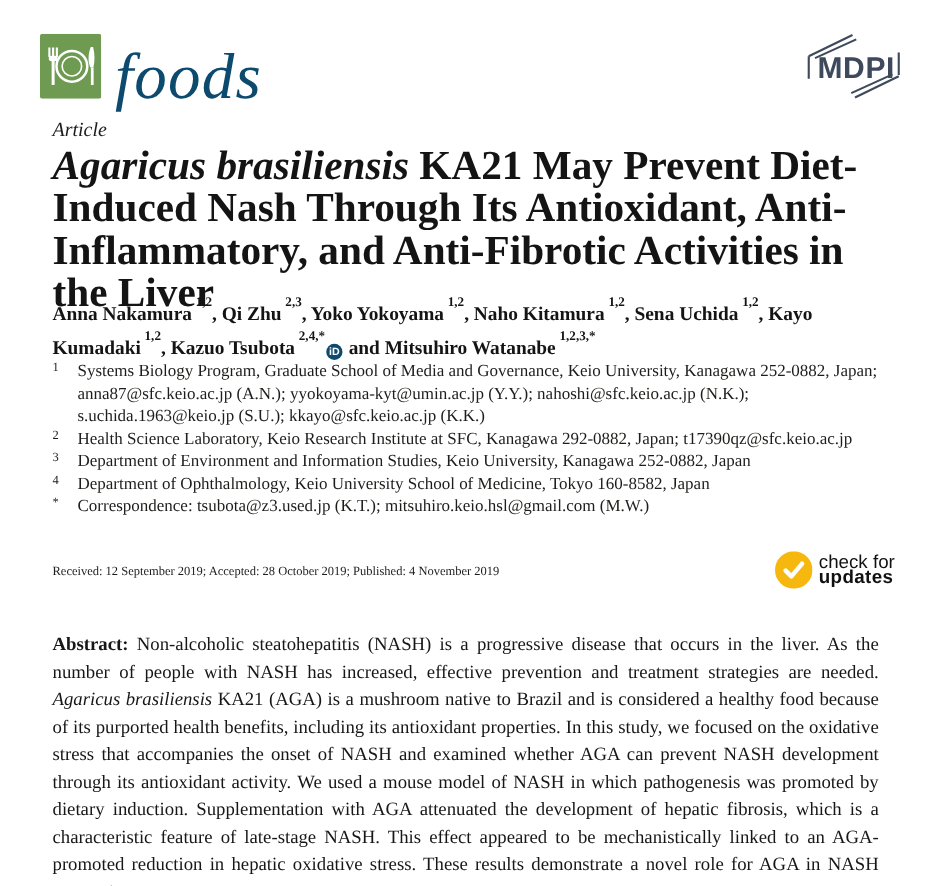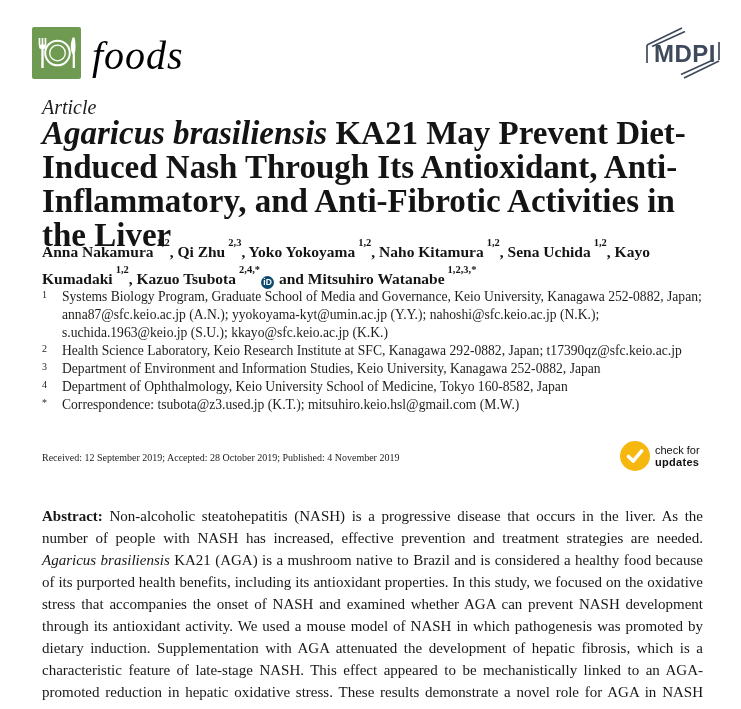--- a/index.html
+++ b/index.html
@@ -4,26 +4,26 @@
 <style>
   html,body{margin:0;padding:0;background:#ffffff;}
   .page{
     position:relative;width:741px;height:709px;background:#ffffff;
     font-family:"Liberation Serif",serif;color:#1e1d1b;overflow:hidden;
   }
   
   .journal-logo{position:absolute;left:32px;top:27px;display:flex;align-items:flex-start;}
   .logo-square svg{display:block;}
   .journal-name{
-    font-style:italic;color:#000000;font-size:40px;line-height:1;
+    font-style:italic;color:#0c4a6e;font-size:52px;line-height:1;
     margin-left:11px;margin-top:9px;letter-spacing:1px;
   }
   .mdpi-logo{position:absolute;left:642px;top:25px;}
   
-  .article-label{position:absolute;left:42px;top:96px;font-style:italic;font-size:20px;}
+  .article-label{position:absolute;left:42px;top:96px;font-style:italic;font-size:16px;}
   .title{
     position:absolute;left:42px;top:116px;width:666px;margin:0;
     font-size:33px;font-weight:bold;line-height:34px;color:#141414;
   }
   .title em{font-style:italic;}
   .authors{
     position:absolute;left:42px;top:236px;width:670px;
     font-size:15.5px;font-weight:bold;line-height:23px;color:#141414;
   }
   .author-sup{font-size:10.5px;position:relative;top:-5px;margin-left:3px;text-align:right;}
@@ -38,21 +38,21 @@
   .affil-row{display:flex;}
   .affil-marker{flex:0 0 20px;width:20px;font-size:10px;position:relative;top:-2px;}
   .affil-text{flex:1;}
   
   .dates{position:absolute;left:42px;top:452px;font-size:10px;}
   .badge{
     position:absolute;left:620px;top:441px;display:flex;align-items:center;
     font-family:"Liberation Sans",sans-serif;cursor:pointer;
   }
   .badge-circle{width:30px;height:30px;flex:0 0 30px;}
-  .badge-text{margin-left:5px;font-size:11px;line-height:12.5px;color:#111111;}
+  .badge-text{margin-left:5px;font-size:15px;line-height:12.5px;color:#111111;}
   .badge-line2{font-weight:bold;letter-spacing:0.3px;}
   
   .abstract{
     position:absolute;left:42px;top:490px;width:661px;
     font-size:15px;line-height:22px;text-align:justify;color:#171717;
   }
   .abstract .label{font-weight:bold;}
   .abstract em{font-style:italic;}
 </style>
 </head>

